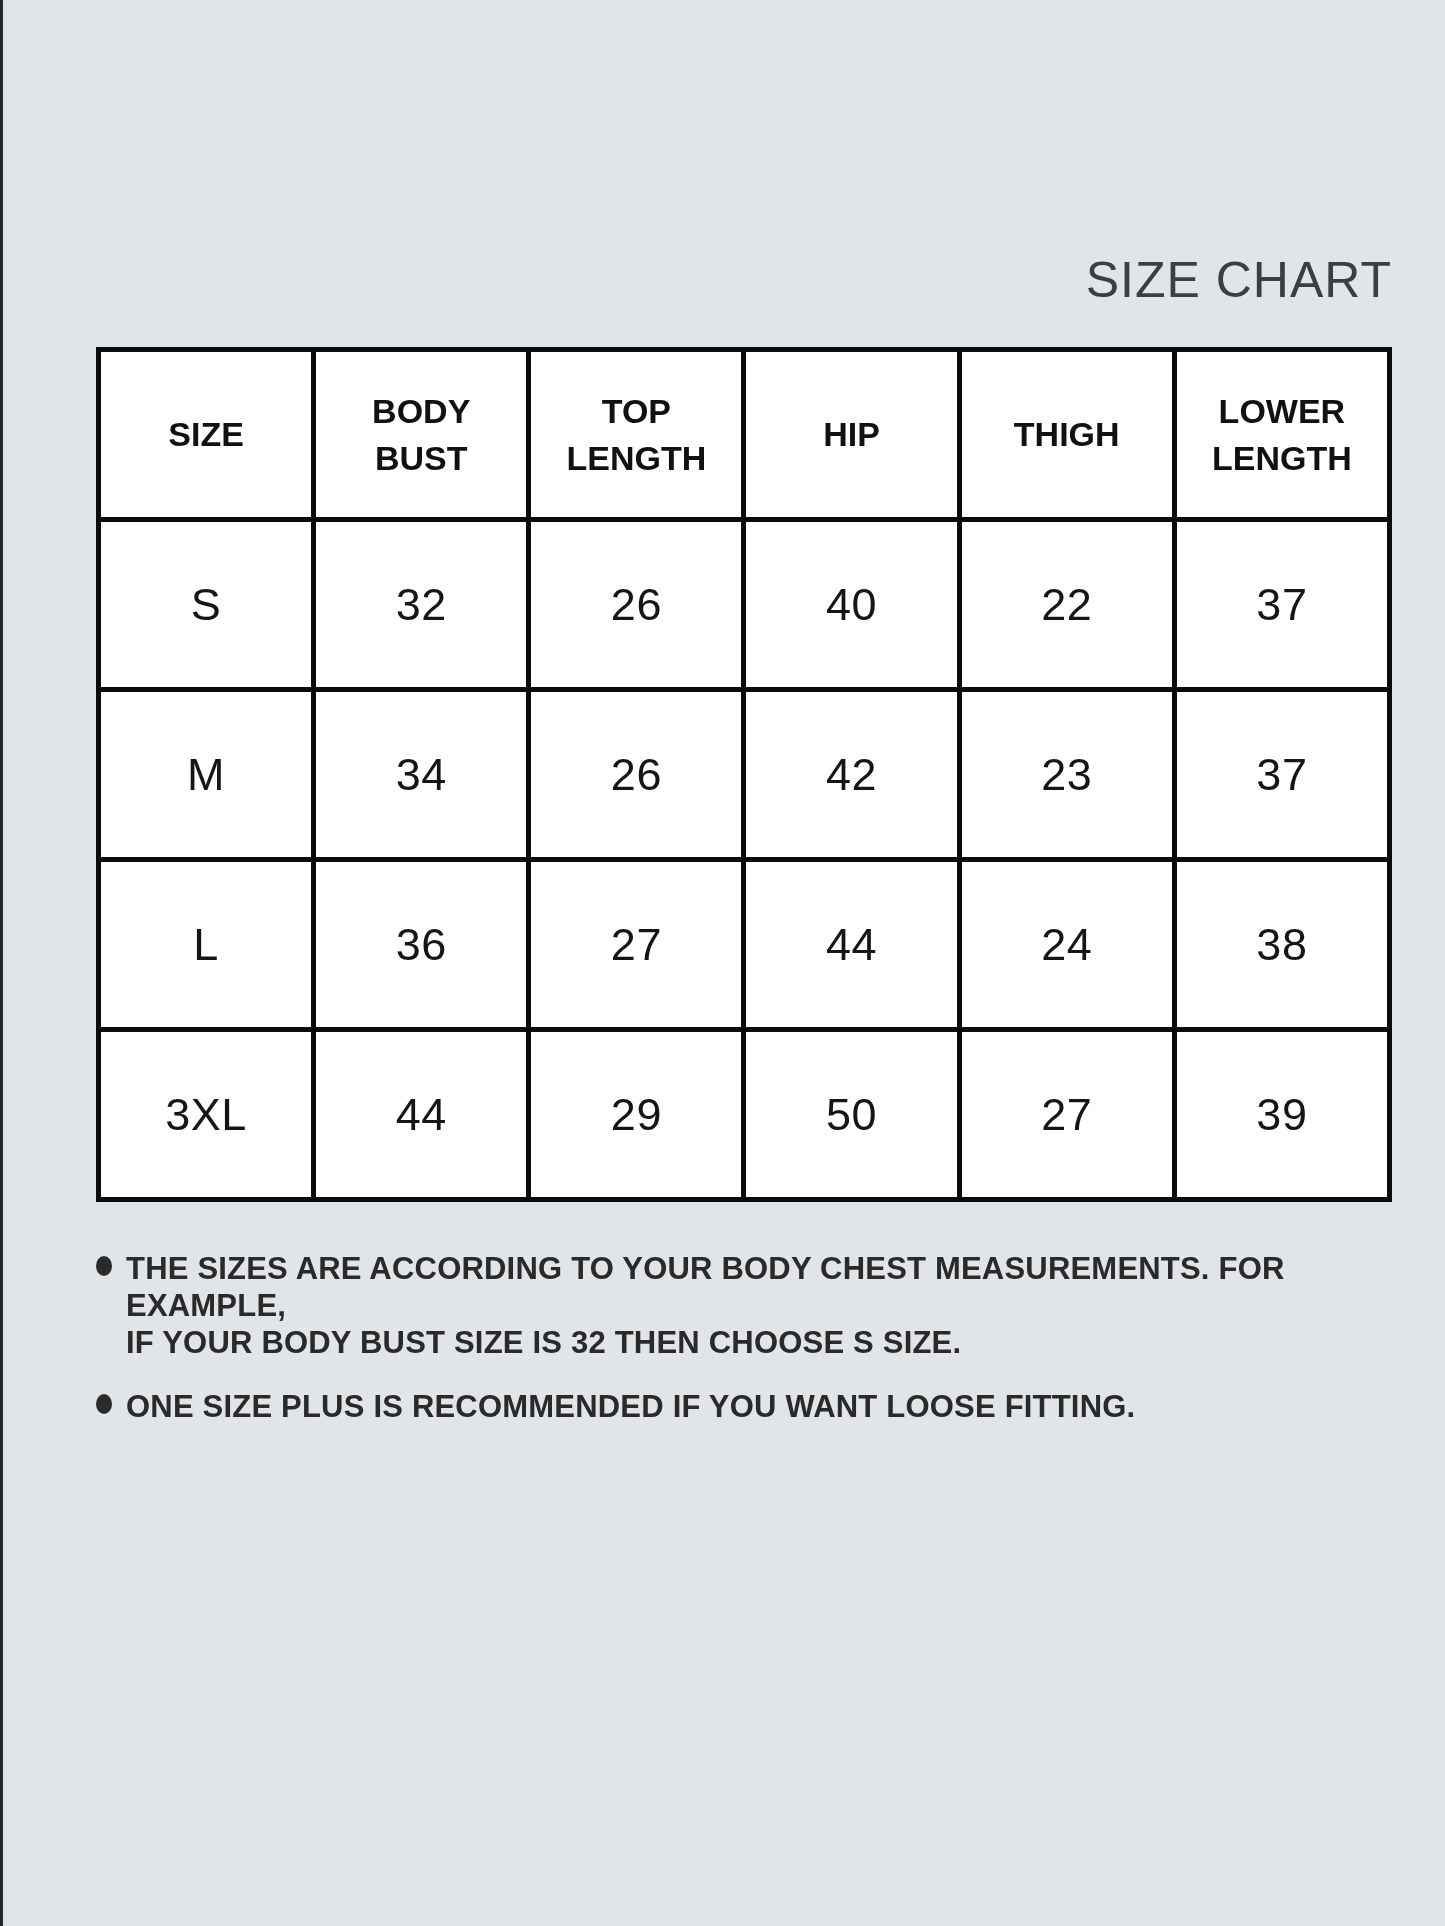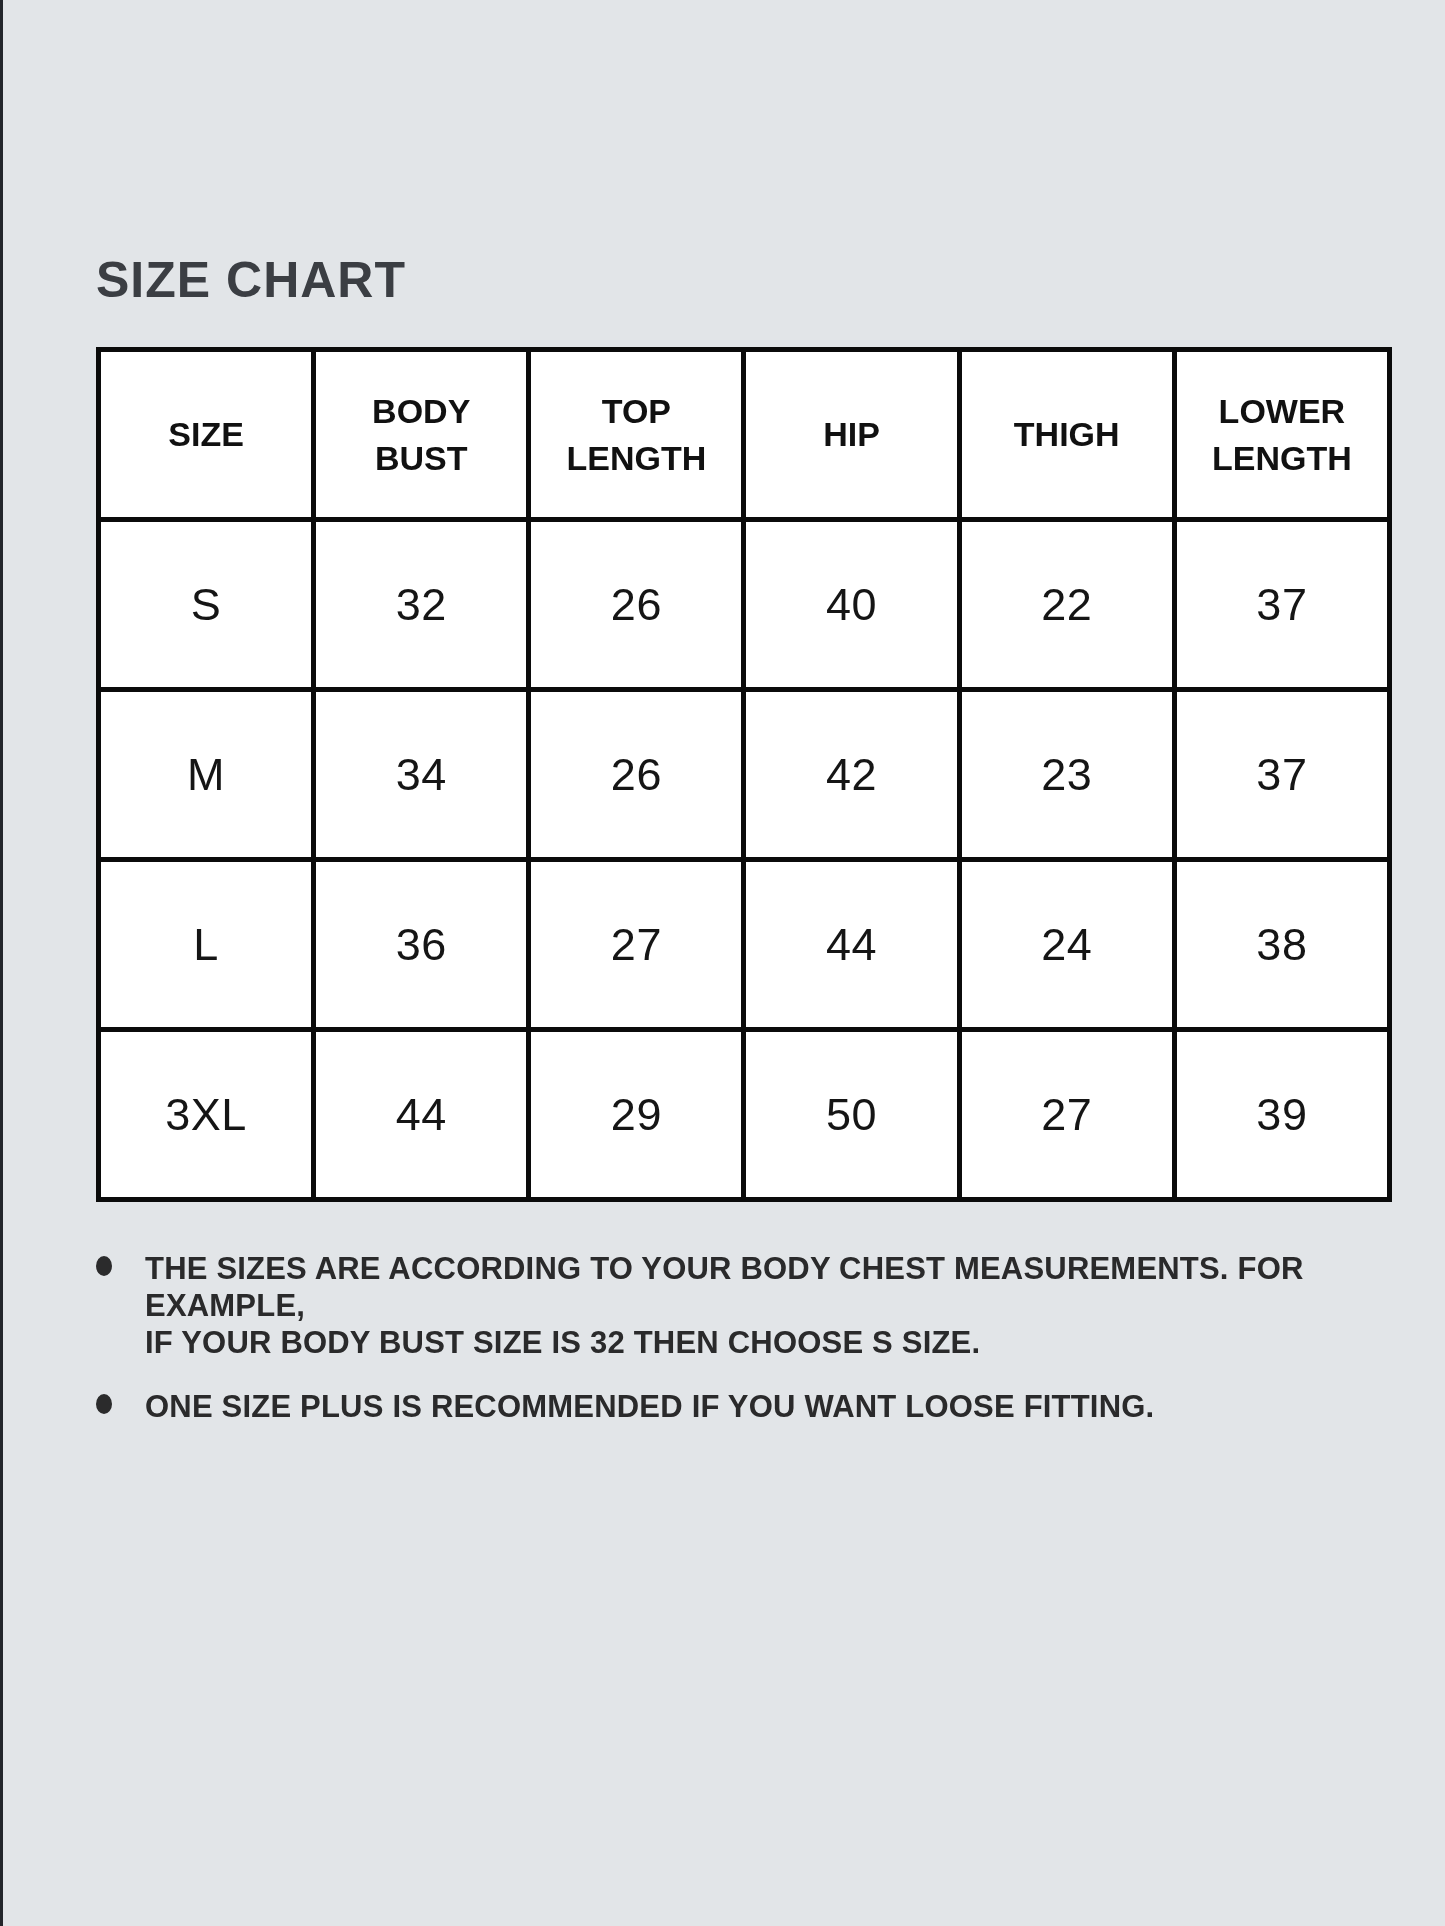--- a/index.html
+++ b/index.html
@@ -9,24 +9,24 @@
     background:#e2e5e8;
     border-left:3px solid #23262b;
     box-sizing:border-box;
     overflow:hidden;
     font-family:"Liberation Sans", sans-serif;
   }
   .content { width:1296px; margin-left:93px; }
   .title {
     margin:0;
     padding-top:254px;
-    text-align:left;
+    text-align:right;
     font-size:50px;
     line-height:52px;
-    font-weight:700;
+    font-weight:400;
     letter-spacing:1px;
     color:#3b3e43;
   }
   table.size-table {
     margin-top:41px;
     width:1296px;
     table-layout:fixed;
     border-collapse:collapse;
     background:#0f766e;
   }
@@ -60,21 +60,21 @@
   .note { display:flex; align-items:flex-start; }
   .note + .note { margin-top:26px;text-align:right; }
   .bullet {
     flex:none;
     width:16px; height:20px;
     margin:6px 0 0 0;
     border-radius:50%;
     background:#2b2b2c;
   }
   .note-text {
-    margin-left:33px;
+    margin-left:14px;
     font-size:31px;
     font-weight:bold;
     color:#2a2a2b;
     line-height:1.2;
     letter-spacing:0.2px;
     white-space:pre-line;
   }
 </style>
 </head>
 <body>

